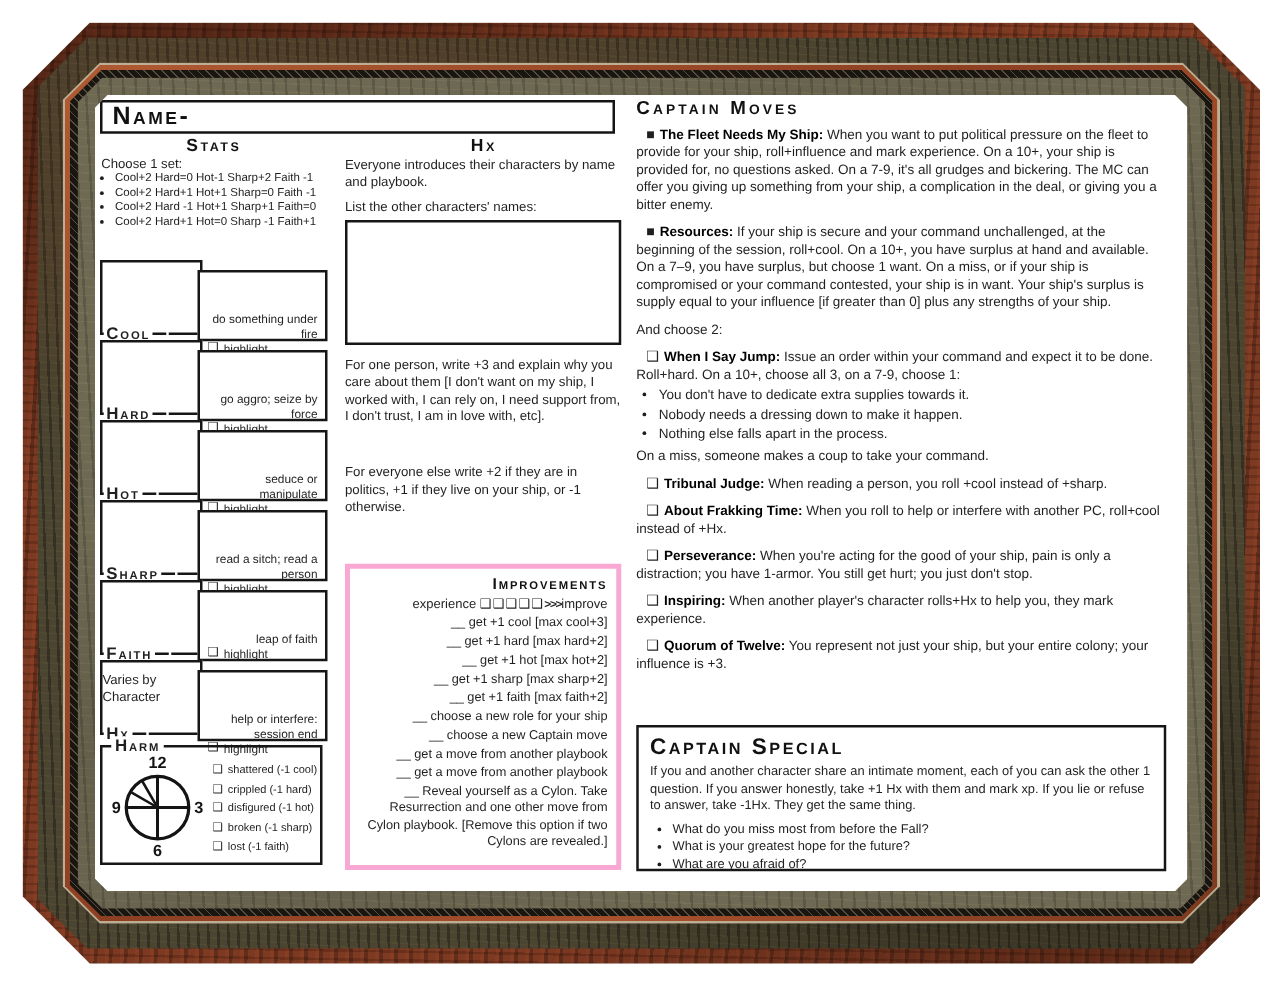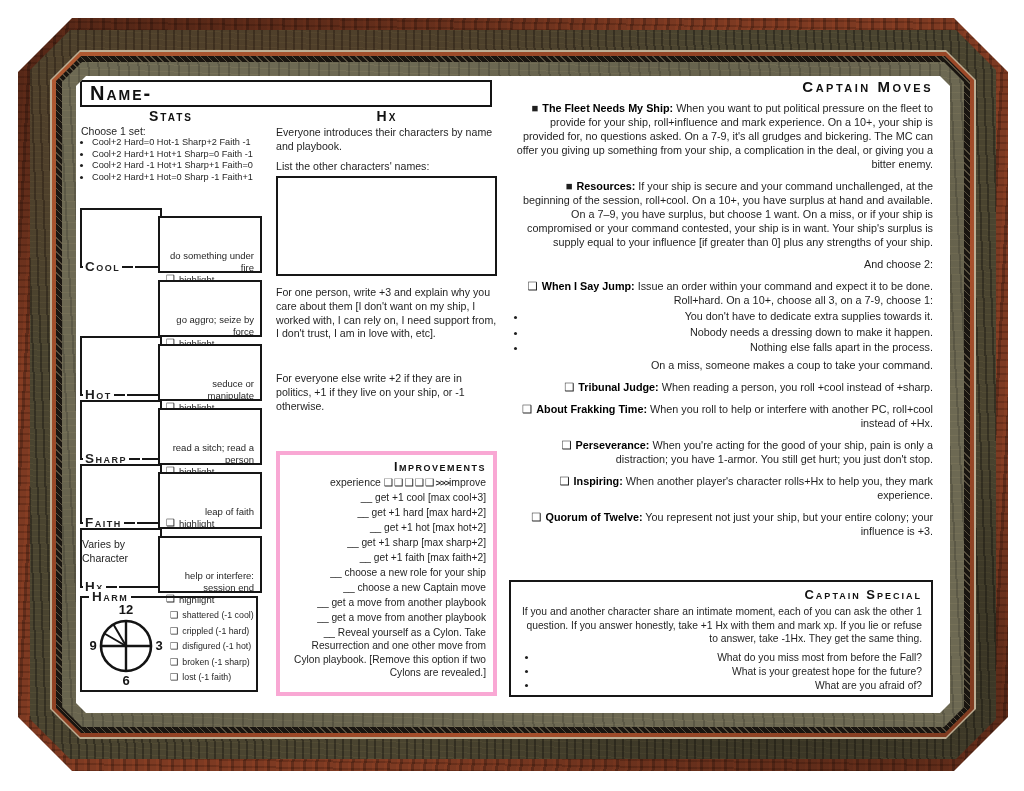--- a/index.html
+++ b/index.html
@@ -85,31 +85,31 @@
   .names-box{left:200px;top:100px;width:221px;height:100px;border:2px solid #161616;background:#fff;}
 
   .improve-box{left:200px;top:375px;width:221px;height:245px;border:4px solid #f9a8d4;padding:5px 7px;text-align:right;}
   .improve-title{font-size:12.5px;letter-spacing:1.5px;}
   .exp-line{font-size:10.4px;margin:2px 0 3px;}
   .exp-line .boxes{letter-spacing:1px;}
   .exp-line .arrows{letter-spacing:-1px;font-weight:bold;font-size:9.5px;}
   .imp-opt{font-size:10.2px;line-height:13.4px;margin:1.6px 0;}
 
   
-  .rightcol{left:433px;top:2px;width:424px;height:619px;text-align:right;}
+  .rightcol{left:433px;top:2px;width:424px;height:619px;}
   .cm-title{font-size:15px;letter-spacing:2.5px;margin:0 0 6px;}
   .move{margin:0 0 8px;font-size:10.8px;line-height:1.3;text-indent:8px;}
   .move b{color:#000;}
   .plain-p{margin:0 0 8px;font-size:10.8px;line-height:1.3;}
   .jump-list{margin:2px 0 3px;padding-left:18px;}
   .jump-list li{font-size:10.8px;line-height:1.3;margin:1.5px 0;}
 
   .special-box{position:absolute;left:0;top:502px;width:424px;height:117px;border:2px solid #161616;
     padding:5px 9px;box-sizing:border-box;}
-  .special-title{font-size:13px;letter-spacing:2px;}
+  .special-title{font-size:18px;letter-spacing:2px;}
   .special-body{font-size:10.3px;line-height:1.32;margin:3px 0 5px;}
   .q-list{margin:0;padding-left:18px;}
   .q-list li{font-size:10.3px;line-height:1.35;}
 </style>
 </head>
 <body>
 
 <div class="frame1 octa">
  <div class="frame2 octa">
   <div class="frame3 octa">
@@ -137,20 +137,23 @@
           </div>
           <div class="stat-desc">
             <div class="desc-text">do something under fire</div>
             <div class="hl-row">
                       <span class="cb">❑</span>
                       <span>highlight</span>
                     </div>
           </div>
         </div>
         <div class="stat-row" style="top:196px">
+          <div class="stat-box">
+            <span class="stat-label"><span>Hard</span><span class="dash"></span></span>
+          </div>
           <div class="stat-desc">
             <div class="desc-text">go aggro; seize by force</div>
             <div class="hl-row">
                       <span class="cb">❑</span>
                       <span>highlight</span>
                     </div>
           </div>
         </div>
         <div class="stat-row" style="top:260px">
           <div class="stat-box">

